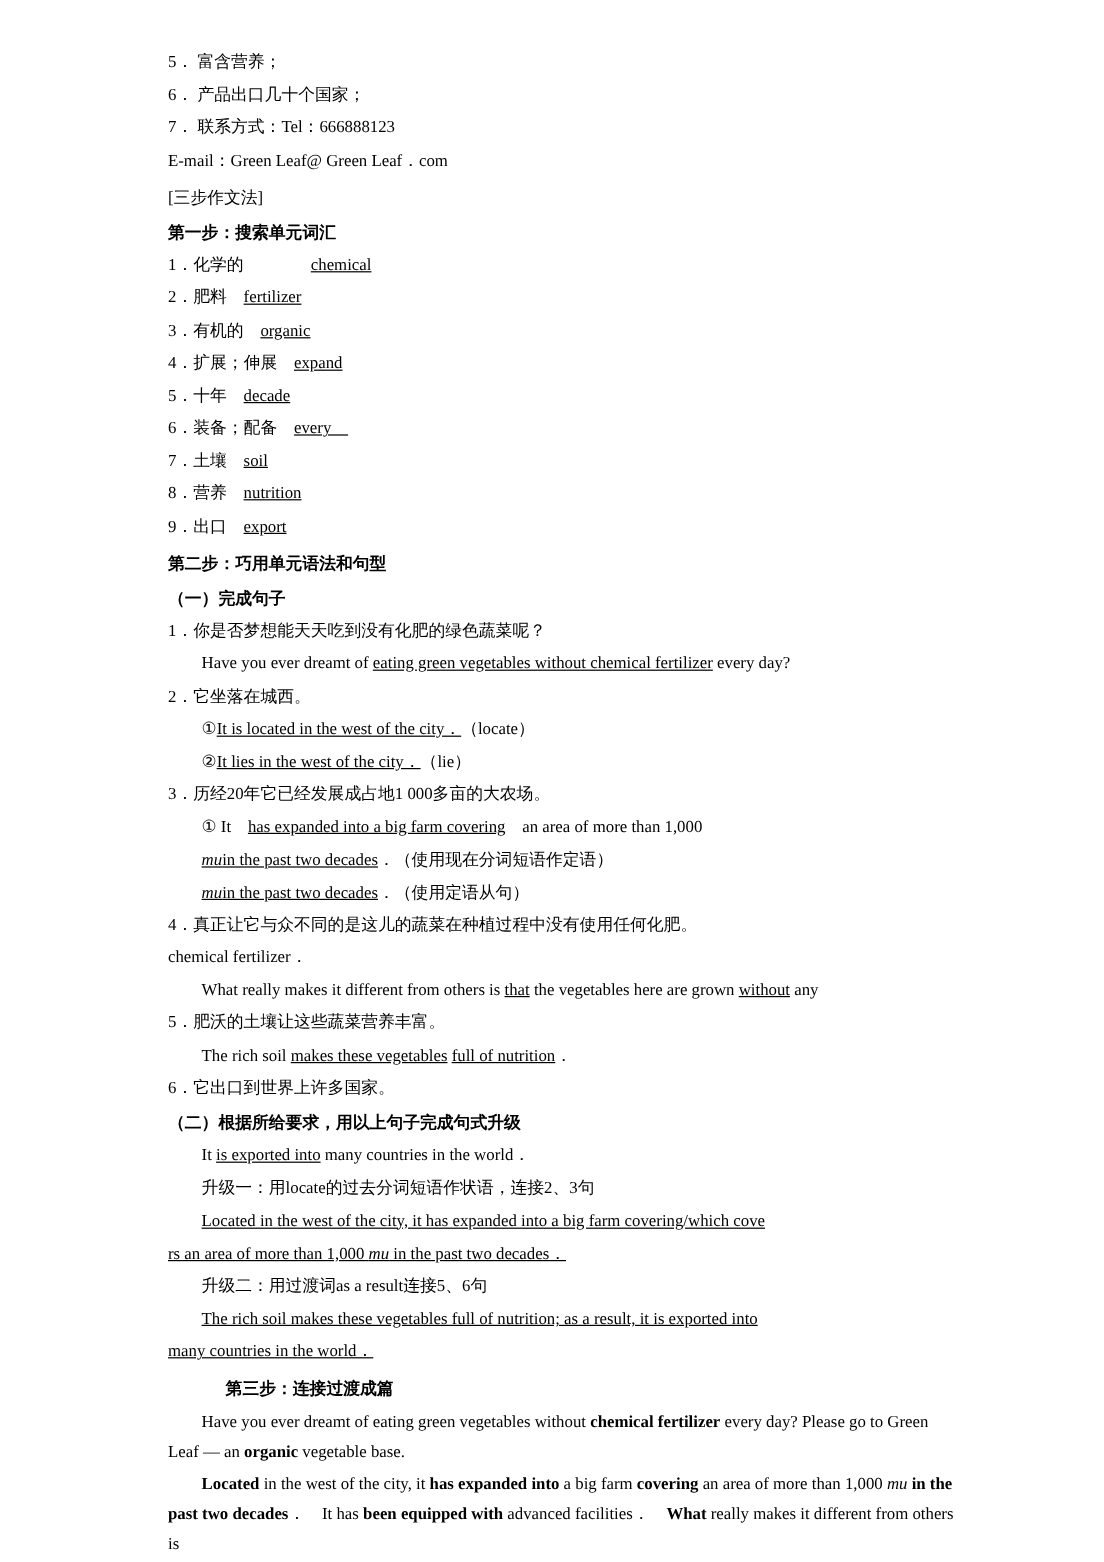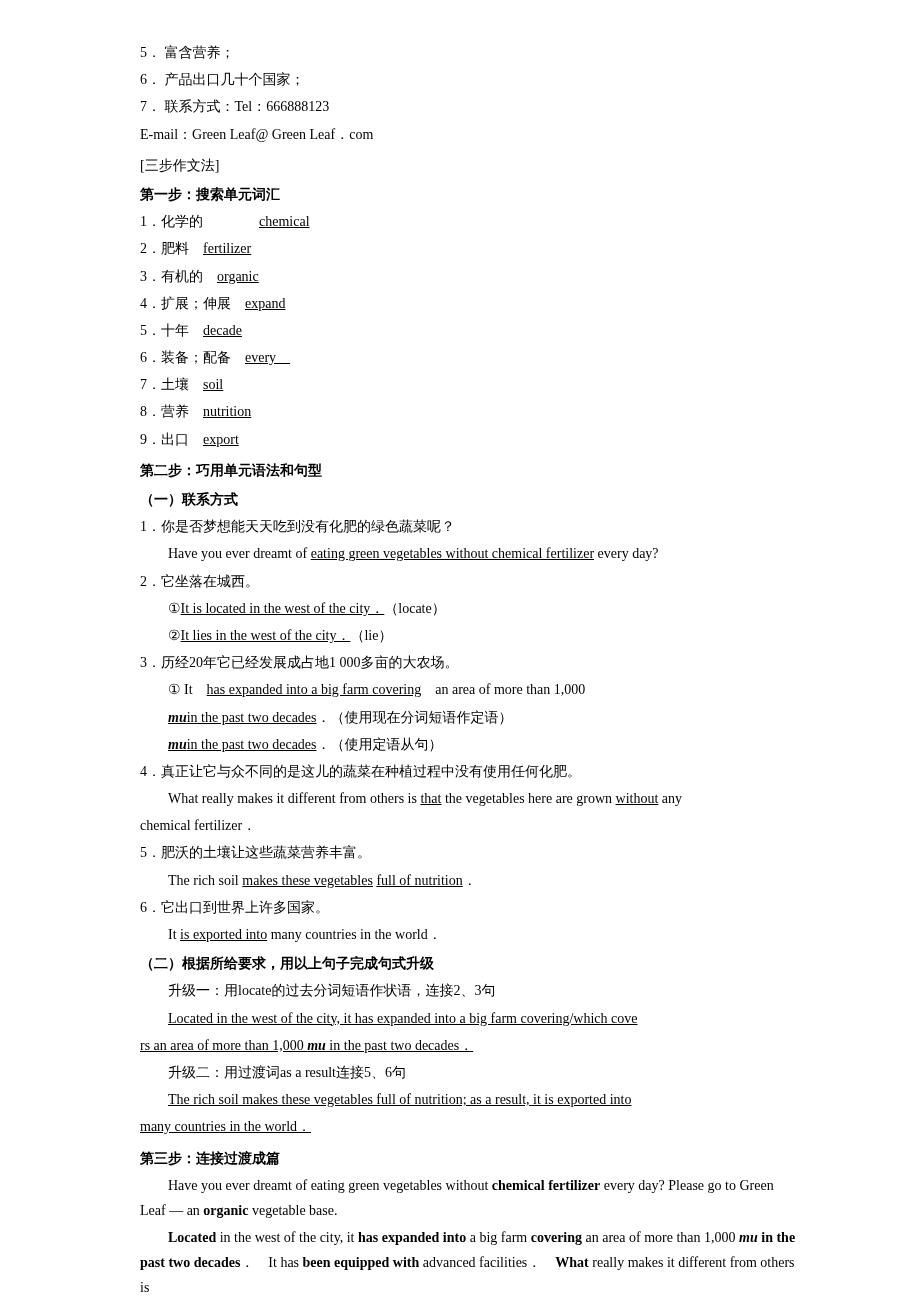--- a/index.html
+++ b/index.html
@@ -21,21 +21,20 @@
       width: 100%;
     }
     .bold {
       font-weight: bold;
     }
     .underline {
       text-decoration: underline;
     }
     .italic {
       font-style: italic;
-      font-weight: bold;
     }
     .section-header {
       font-weight: bold;
       margin-top: 4px;
       margin-bottom: 2px;
     }
     .block {
       margin-bottom: 2px;
     }
   </style>
@@ -94,21 +93,21 @@
   </div>
   <div class="block">
     <span>9．出口　</span><span class="underline">export</span>
   </div>
 
   <div class="block section-header" style="margin-top:6px;">
     <span>第二步：巧用单元语法和句型</span>
   </div>
 
   <div class="block section-header">
-    <span>（一）联系方式</span>
+    <span>（一）完成句子</span>
   </div>
 
   <div class="block">
     <span>1．你是否梦想能天天吃到没有化肥的绿色蔬菜呢？</span>
   </div>
   <div class="block" style="text-indent:2em;">
     <span>Have you ever dreamt of </span><span class="underline">eating green vegetables without chemical fertilizer</span><span> every day?</span>
   </div>
 
   <div class="block">
@@ -130,43 +129,43 @@
   <div class="block" style="text-indent:2em;">
     <span class="italic underline">mu</span><span class="underline">in the past two decades</span><span>．（使用现在分词短语作定语）</span>
   </div>
   <div class="block" style="text-indent:2em;">
     <span class="italic underline">mu</span><span class="underline">in the past two decades</span><span>．（使用定语从句）</span>
   </div>
 
   <div class="block">
     <span>4．真正让它与众不同的是这儿的蔬菜在种植过程中没有使用任何化肥。</span>
   </div>
+  <div class="block">
+    <span>chemical fertilizer．</span>
+  </div>
   <div class="block" style="text-indent:2em;">
     <span>What really makes it different from others is </span><span class="underline">that</span><span> the vegetables here are grown </span><span class="underline">without</span><span> any</span>
-  </div>
-  <div class="block">
-    <span>chemical fertilizer．</span>
   </div>
 
   <div class="block">
     <span>5．肥沃的土壤让这些蔬菜营养丰富。</span>
   </div>
   <div class="block" style="text-indent:2em;">
     <span>The rich soil </span><span class="underline">makes these vegetables</span><span> </span><span class="underline">full of nutrition</span><span>．</span>
   </div>
 
   <div class="block">
     <span>6．它出口到世界上许多国家。</span>
   </div>
+  <div class="block section-header" style="margin-top:4px;">
+    <span>（二）根据所给要求，用以上句子完成句式升级</span>
+  </div>
+
   <div class="block" style="text-indent:2em;">
     <span>It </span><span class="underline">is exported into</span><span> many countries in the world．</span>
-  </div>
-
-  <div class="block section-header" style="margin-top:4px;">
-    <span>（二）根据所给要求，用以上句子完成句式升级</span>
   </div>
 
   <div class="block" style="text-indent:2em;">
     <span>升级一：用locate的过去分词短语作状语，连接2、3句</span>
   </div>
   <div class="block" style="text-indent:2em;">
     <span class="underline">Located in the west of the city, it has expanded into a big farm covering/which cove</span>
   </div>
   <div class="block">
     <span class="underline">rs an area of more than 1,000 </span><span class="italic underline">mu</span><span class="underline"> in the past two decades．</span><span>　</span>
@@ -175,21 +174,21 @@
   <div class="block" style="text-indent:2em;">
     <span>升级二：用过渡词as a result连接5、6句</span>
   </div>
   <div class="block" style="text-indent:2em;">
     <span class="underline">The rich soil makes these vegetables full of nutrition; as a result, it is exported into</span>
   </div>
   <div class="block">
     <span class="underline">many countries in the world．</span><span>　</span>
   </div>
 
-  <div class="block section-header" style="margin-top:6px;">
+  <div class="block section-header" style="margin-top:6px;margin-left:48px;">
     <span>第三步：连接过渡成篇</span>
   </div>
 
   <div class="block" style="text-indent:2em;">
     <span>Have you ever dreamt of eating green vegetables without </span><span class="bold">chemical fertilizer</span><span> every day? Please go to Green Leaf — an </span><span class="bold">organic</span><span> vegetable base.</span>
   </div>
 
   <div class="block" style="text-indent:2em;">
     <span class="bold">Located</span><span> in the west of the city, it </span><span class="bold">has expanded into</span><span> a big farm </span><span class="bold">covering</span><span> an area of more than 1,000 </span><span class="italic">mu</span><span class="bold"> in the past two decades</span><span>．　It has </span><span class="bold">been equipped with</span><span> advanced facilities．　</span><span class="bold">What</span><span> really makes it different from others is </span>
   </div>

